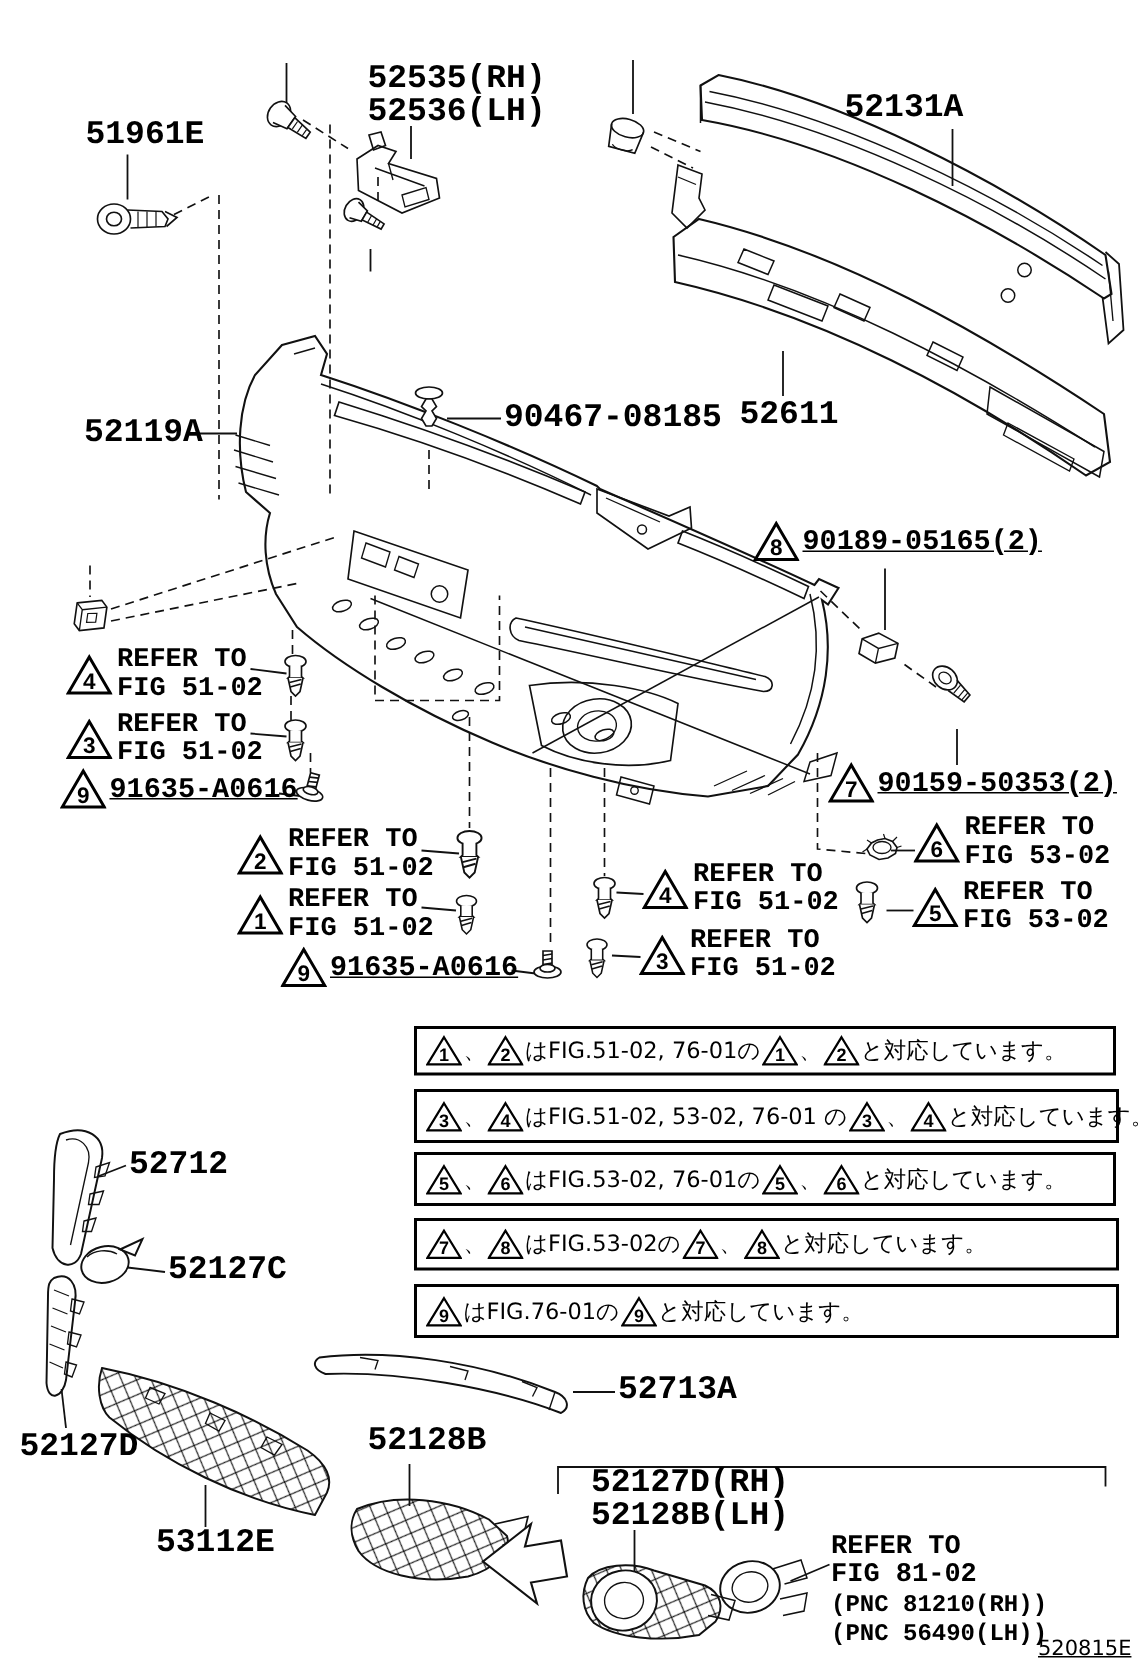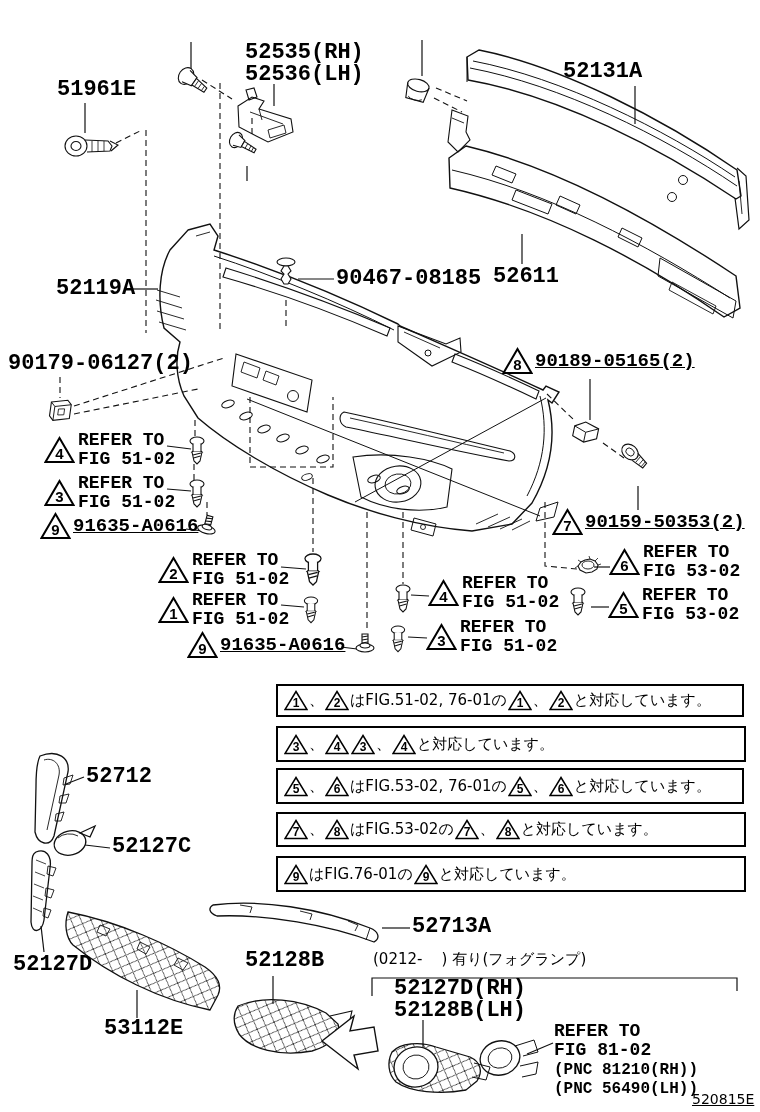--- a/index.html
+++ b/index.html
@@ -273,31 +273,29 @@
   </g>
 </svg>
 
 <div class="pl" style="left:245px;top:41px">52535(RH)</div>
 <div class="pl" style="left:245px;top:63px">52536(LH)</div>
 <div class="pl" style="left:563px;top:60px">52131A</div>
 <div class="pl" style="left:57px;top:78px">51961E</div>
 <div class="pl" style="left:56px;top:277px">52119A</div>
 <div class="pl" style="left:336px;top:267px">90467-08185</div>
 <div class="pl" style="left:493px;top:265px">52611</div>
-<div class="pl" style="left:8px;top:352px">90179-06127(2)</div>
 <div class="pl" style="left:86px;top:765px">52712</div>
 <div class="pl" style="left:112px;top:835px">52127C</div>
 <div class="pl" style="left:13px;top:953px">52127D</div>
 <div class="pl" style="left:104px;top:1017px">53112E</div>
 <div class="pl" style="left:245px;top:949px">52128B</div>
 <div class="pl" style="left:412px;top:915px">52713A</div>
 <div class="pl" style="left:394px;top:977px">52127D(RH)</div>
 <div class="pl" style="left:394px;top:999px">52128B(LH)</div>
 
-<div class="small-note" style="left:373px;top:951px">(0212-    ) 有り(フォグランプ)</div>
 <div class="rb" style="left:554px;top:1022px">REFER TO</div>
 <div class="rb" style="left:554px;top:1041px">FIG 81-02</div>
 <div class="pnc" style="left:554px;top:1061px">(PNC 81210(RH))</div>
 <div class="pnc" style="left:554px;top:1080px">(PNC 56490(LH))</div>
 <div class="code" style="left:692px;top:1091px">520815E</div>
 
 <div class="co" style="left:44px;top:431px">
   <svg class="tri" width="31" height="28" viewBox="0 0 31 28">
         <path d="M15.5,2 L29.5,26 L1.5,26 Z" fill="none" stroke="#000" stroke-width="2"></path>
         <text x="15.5" y="23" text-anchor="middle">4</text>
@@ -407,20 +405,21 @@
 <div class="note" style="left:276px;top:726px;width:470px;height:36px">
   <svg class="tri" width="24" height="21" viewBox="0 0 24 21">
         <path d="M12,1.5 L23,19.5 L1,19.5 Z" fill="none" stroke="#000" stroke-width="1.5"></path>
         <text x="12" y="17" text-anchor="middle">3</text>
       </svg>
   <span>、</span>
   <svg class="tri" width="24" height="21" viewBox="0 0 24 21">
         <path d="M12,1.5 L23,19.5 L1,19.5 Z" fill="none" stroke="#000" stroke-width="1.5"></path>
         <text x="12" y="17" text-anchor="middle">4</text>
       </svg>
+  <span>はFIG.51-02, 53-02, 76-01 の</span>
   <svg class="tri" width="24" height="21" viewBox="0 0 24 21">
         <path d="M12,1.5 L23,19.5 L1,19.5 Z" fill="none" stroke="#000" stroke-width="1.5"></path>
         <text x="12" y="17" text-anchor="middle">3</text>
       </svg>
   <span>、</span>
   <svg class="tri" width="24" height="21" viewBox="0 0 24 21">
         <path d="M12,1.5 L23,19.5 L1,19.5 Z" fill="none" stroke="#000" stroke-width="1.5"></path>
         <text x="12" y="17" text-anchor="middle">4</text>
       </svg>
   <span>と対応しています。</span>

